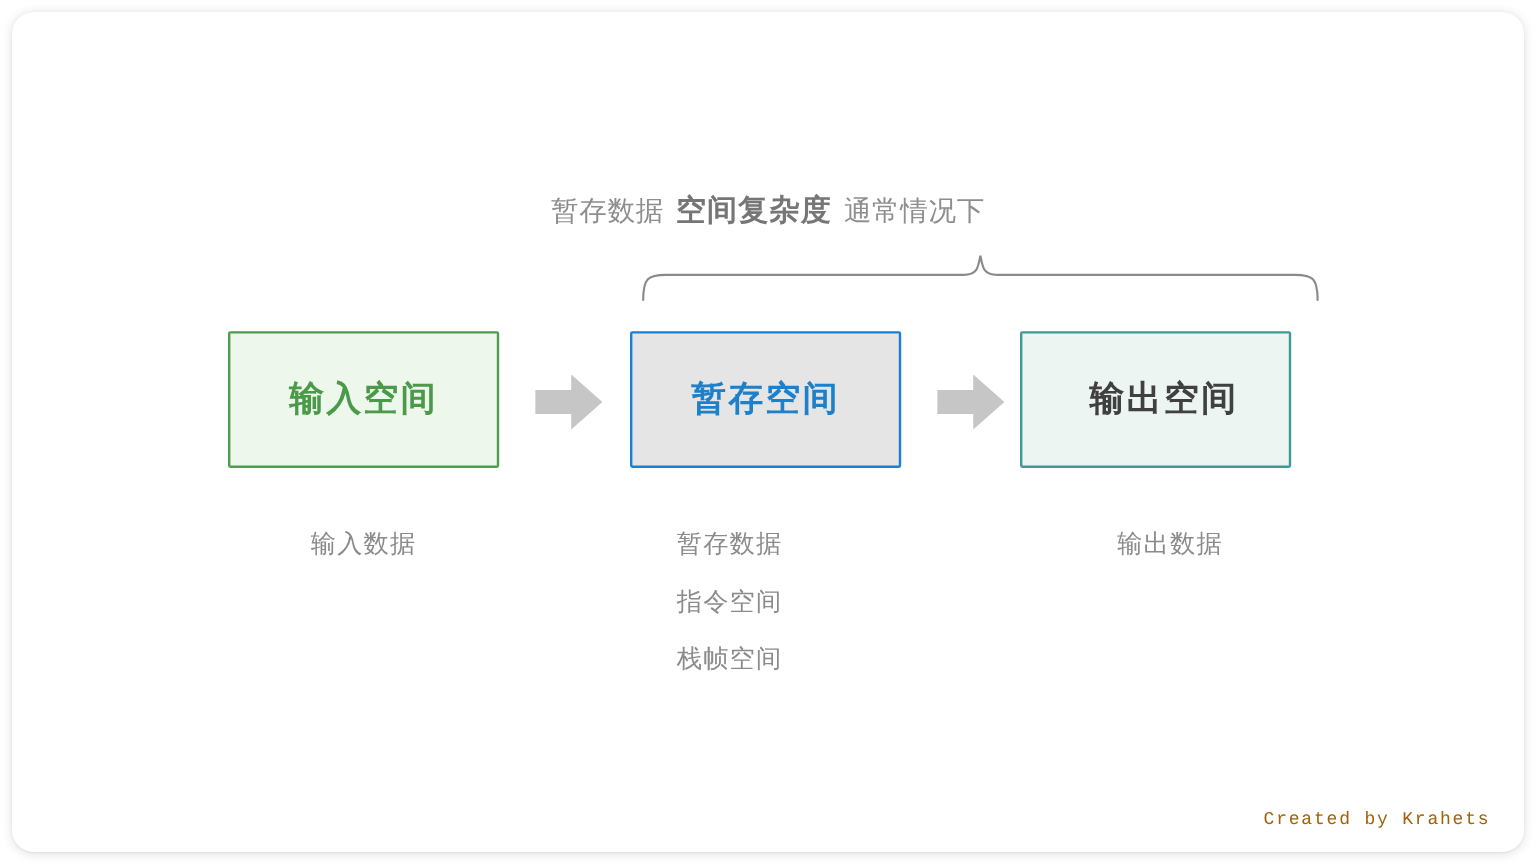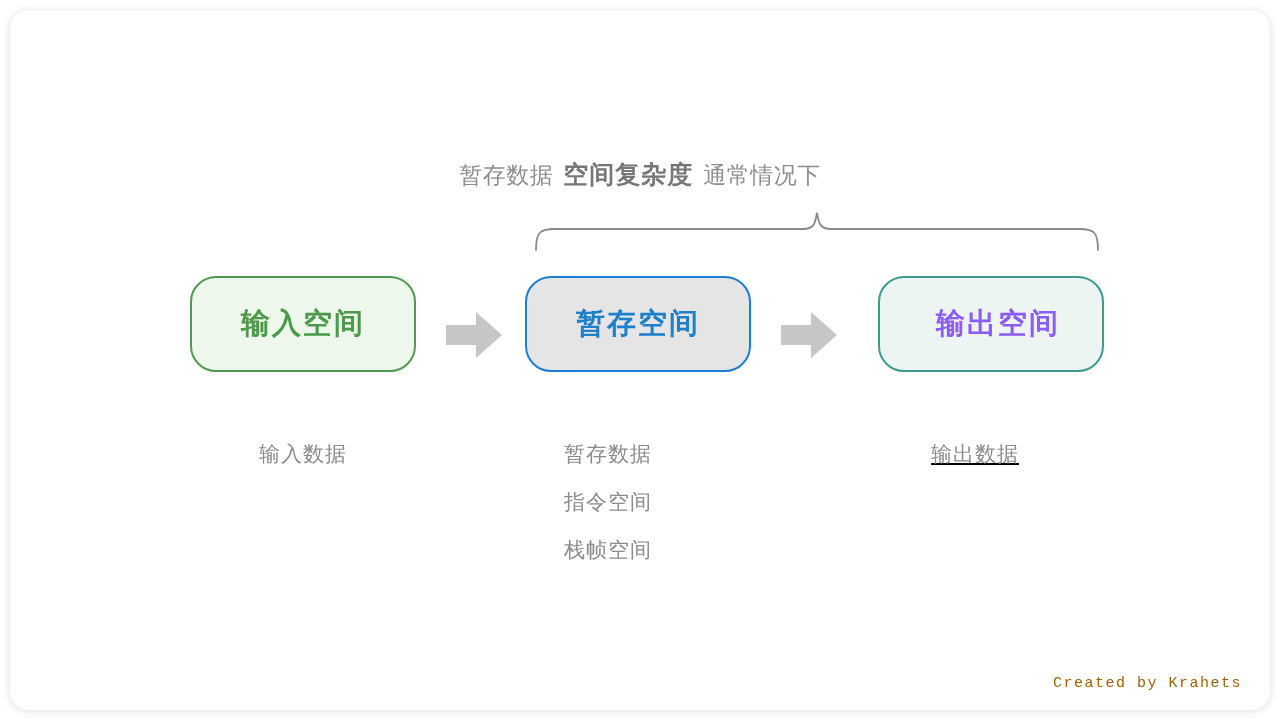--- a/index.html
+++ b/index.html
@@ -57,55 +57,55 @@
     left: 0;
     top: 266px;
     width: 1260px;
     height: 116px;
   }
 
   .box {
     position: absolute;
     top: 0;
     width: 226px;
-    height: 96px;
-    border-radius: 26px;
+    height: 114px;
+    border-radius: 2px;
     border-width: 2px;
     border-style: solid;
     box-sizing: border-box;
     display: flex;
     align-items: center;
     justify-content: center;
     font-size: 29px;
     font-weight: bold;
     letter-spacing: 2px;
   }
   #box-input  { left: 180px; border-color: #4f9b4f; background: #eef7ec; color: #4a9a4a; }
   #box-temp   { left: 515px; border-color: #1c7fd0; background: #e5e5e5; color: #1d80c9; }
-  #box-output { left: 868px; border-color: #3f9a94; background: #edf5f3; color: #8b5cf6; padding-left: 14px; }
+  #box-output { left: 840px; border-color: #3f9a94; background: #edf5f3; color: #404040; padding-left: 14px; }
 
   .arrow {
     position: absolute;
     top: 36px;
     width: 56px;
     height: 46px;
   }
   #arrow-1 { left: 436px; }
   #arrow-2 { left: 771px; }
 
   
   .sub-col {
     position: absolute;
     top: 420px;
     width: 226px;
     text-align: center;
   }
   #sub-input  { left: 180px; text-align: center; }
   #sub-temp   { left: 485px; }
-  #sub-output { left: 852px; text-decoration: underline; }
+  #sub-output { left: 852px; }
 
   .sub-item {
     font-size: 21px;
     color: #8b8b8b;
     line-height: 48px;
     letter-spacing: 1px;
     white-space: nowrap;
   }
 
   

